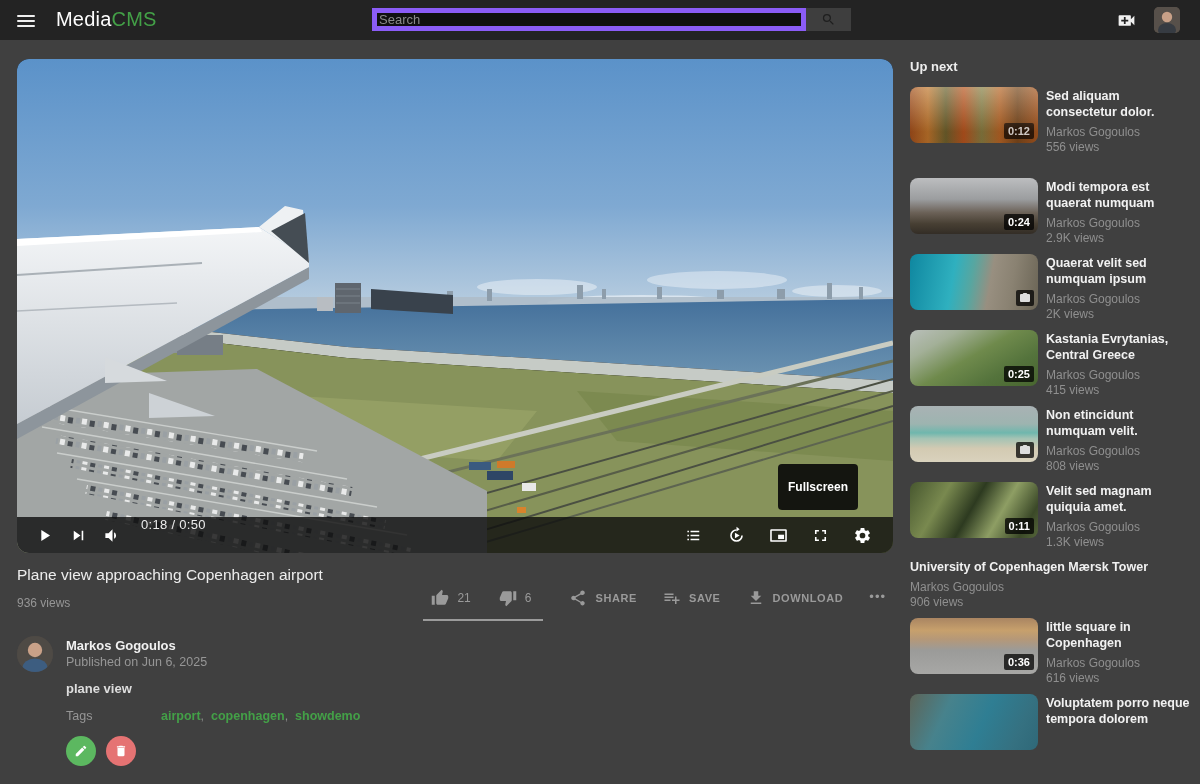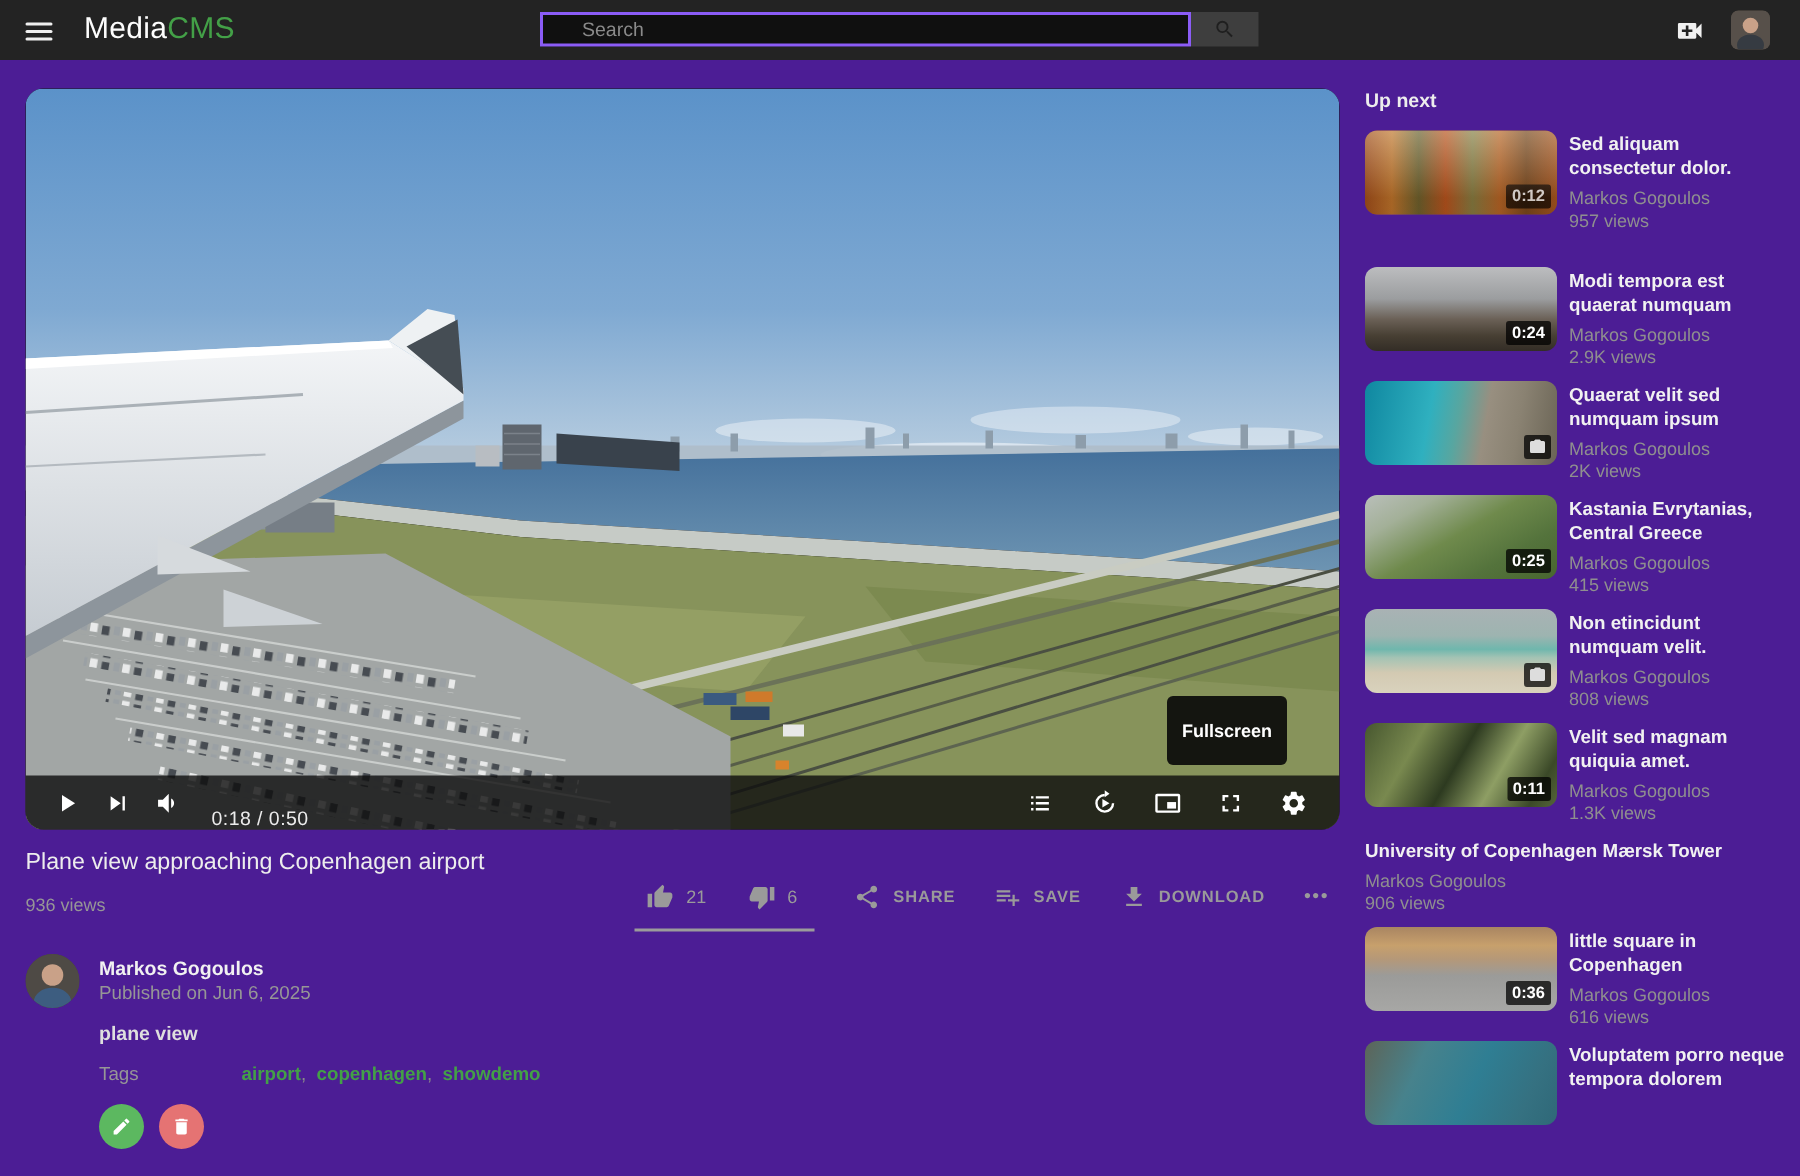--- a/index.html
+++ b/index.html
@@ -1,39 +1,39 @@
 <!DOCTYPE html>
 <html><head>
 <meta charset="utf-8">
 <style>
   * { margin:0; padding:0; box-sizing:border-box; }
   html,body { background:#131313; }
   body { font-family:"Liberation Sans", sans-serif; }
-  .app { position:relative; width:1200px; height:784px; background:#4c1d95; overflow:hidden; }
+  .app { position:relative; width:1200px; height:784px; background:#404040; overflow:hidden; }
 
   
   .topbar { position:absolute; top:0; left:0; width:1200px; height:40px; background:#232323; z-index:20; }
   .hamburger { position:absolute; left:14px; top:9px; width:24px; height:22px; cursor:pointer; padding:3px; }
   .hamburger span { display:block; width:18px; height:2px; background:#efefef; margin:3px 0; border-radius:1px; }
   .logo { position:absolute; left:56px; top:8px; font-size:20px; font-weight:500; letter-spacing:0.2px; cursor:pointer; }
   .logo .p1 { color:#fdfdfd; }
   .logo .p2 { color:#43a047; }
   .search-wrap { position:absolute; left:360px; top:8px; height:23px; display:flex; }
-  .search-input { width:434px; height:23px; background:#101010; border:2px solid #8b5cf6; color:#bbb; font-size:13px; padding:0 26px; outline:none; font-family:"Liberation Sans", sans-serif; }
+  .search-input { width:434px; height:23px; background:#101010; border:5px solid #8b5cf6; color:#bbb; font-size:13px; padding:0 2px; outline:none; font-family:"Liberation Sans", sans-serif;margin-left:12px; }
   .search-input::placeholder { color:#8a8a8a; }
   .search-btn { width:45px; height:23px; background:#3e3e3e; border:none; display:flex; align-items:center; justify-content:center; cursor:pointer; }
   .search-btn svg { width:15px; height:15px; fill:#1f1f1f; }
   .upload-btn { position:absolute; right:62px; top:9px; width:24px; height:22px; cursor:pointer; display:flex; align-items:center; justify-content:center; }
   .upload-btn svg { width:21px; height:21px; fill:#f0f0f0; }
   .topbar-avatar { position:absolute; right:20px; top:7px; width:26px; height:26px; border-radius:5px; overflow:hidden; cursor:pointer; background:#585046; }
 
   
   .player { position:absolute; left:17px; top:59px; width:876px; height:494px; border-radius:12px; overflow:hidden; background:#000; }
   .scene { position:absolute; inset:0; width:876px; height:494px; display:block; }
-  .controls { position:absolute; left:0; right:0; bottom:0; height:36px; background:rgba(13,13,13,0.80); display:flex; align-items:flex-end; padding:0 10px; z-index:5; }
+  .controls { position:absolute; left:0; right:0; bottom:0; height:36px; background:rgba(13,13,13,0.80); display:flex; align-items:flex-start; padding:0 10px; z-index:5; }
   .ctl { width:34px; height:36px; display:flex; align-items:center; justify-content:center; cursor:pointer; }
   .ctl svg { width:19px; height:19px; fill:#fff; }
   .ctl-right { width:42px; }
   .time { color:#ececec; font-size:13px; margin-left:12px; letter-spacing:0.3px; }
   .ctl-spacer { margin-left:auto; }
   .tooltip { position:absolute; right:35px; bottom:43px; background:rgba(10,10,10,0.92); color:#fff; font-size:12px; font-weight:bold; padding:16px 10px; border-radius:4px; z-index:6; }
 
   
   .video-title { position:absolute; left:17px; top:566px; width:600px; font-size:15.5px; font-weight:400; color:#ededed; }
   .video-views { position:absolute; left:17px; top:596px; font-size:12px; color:#969696; }
@@ -342,21 +342,21 @@
     <div class="upnext-title">Up next</div>
     <div>
         <div class="upnext-item">
       <div class="thumb thumb-autumn">
         <span class="dur-badge">0:12</span>
 
       </div>
       <div class="item-info">
         <div class="item-title">Sed aliquam consectetur dolor.</div>
         <div class="item-author">Markos Gogoulos</div>
-        <div class="item-views">957 views</div>
+        <div class="item-views">556 views</div>
       </div>
     </div>
         <div class="upnext-item">
       <div class="thumb thumb-mist">
         <span class="dur-badge">0:24</span>
 
       </div>
       <div class="item-info">
         <div class="item-title">Modi tempora est quaerat numquam</div>
         <div class="item-author">Markos Gogoulos</div>

